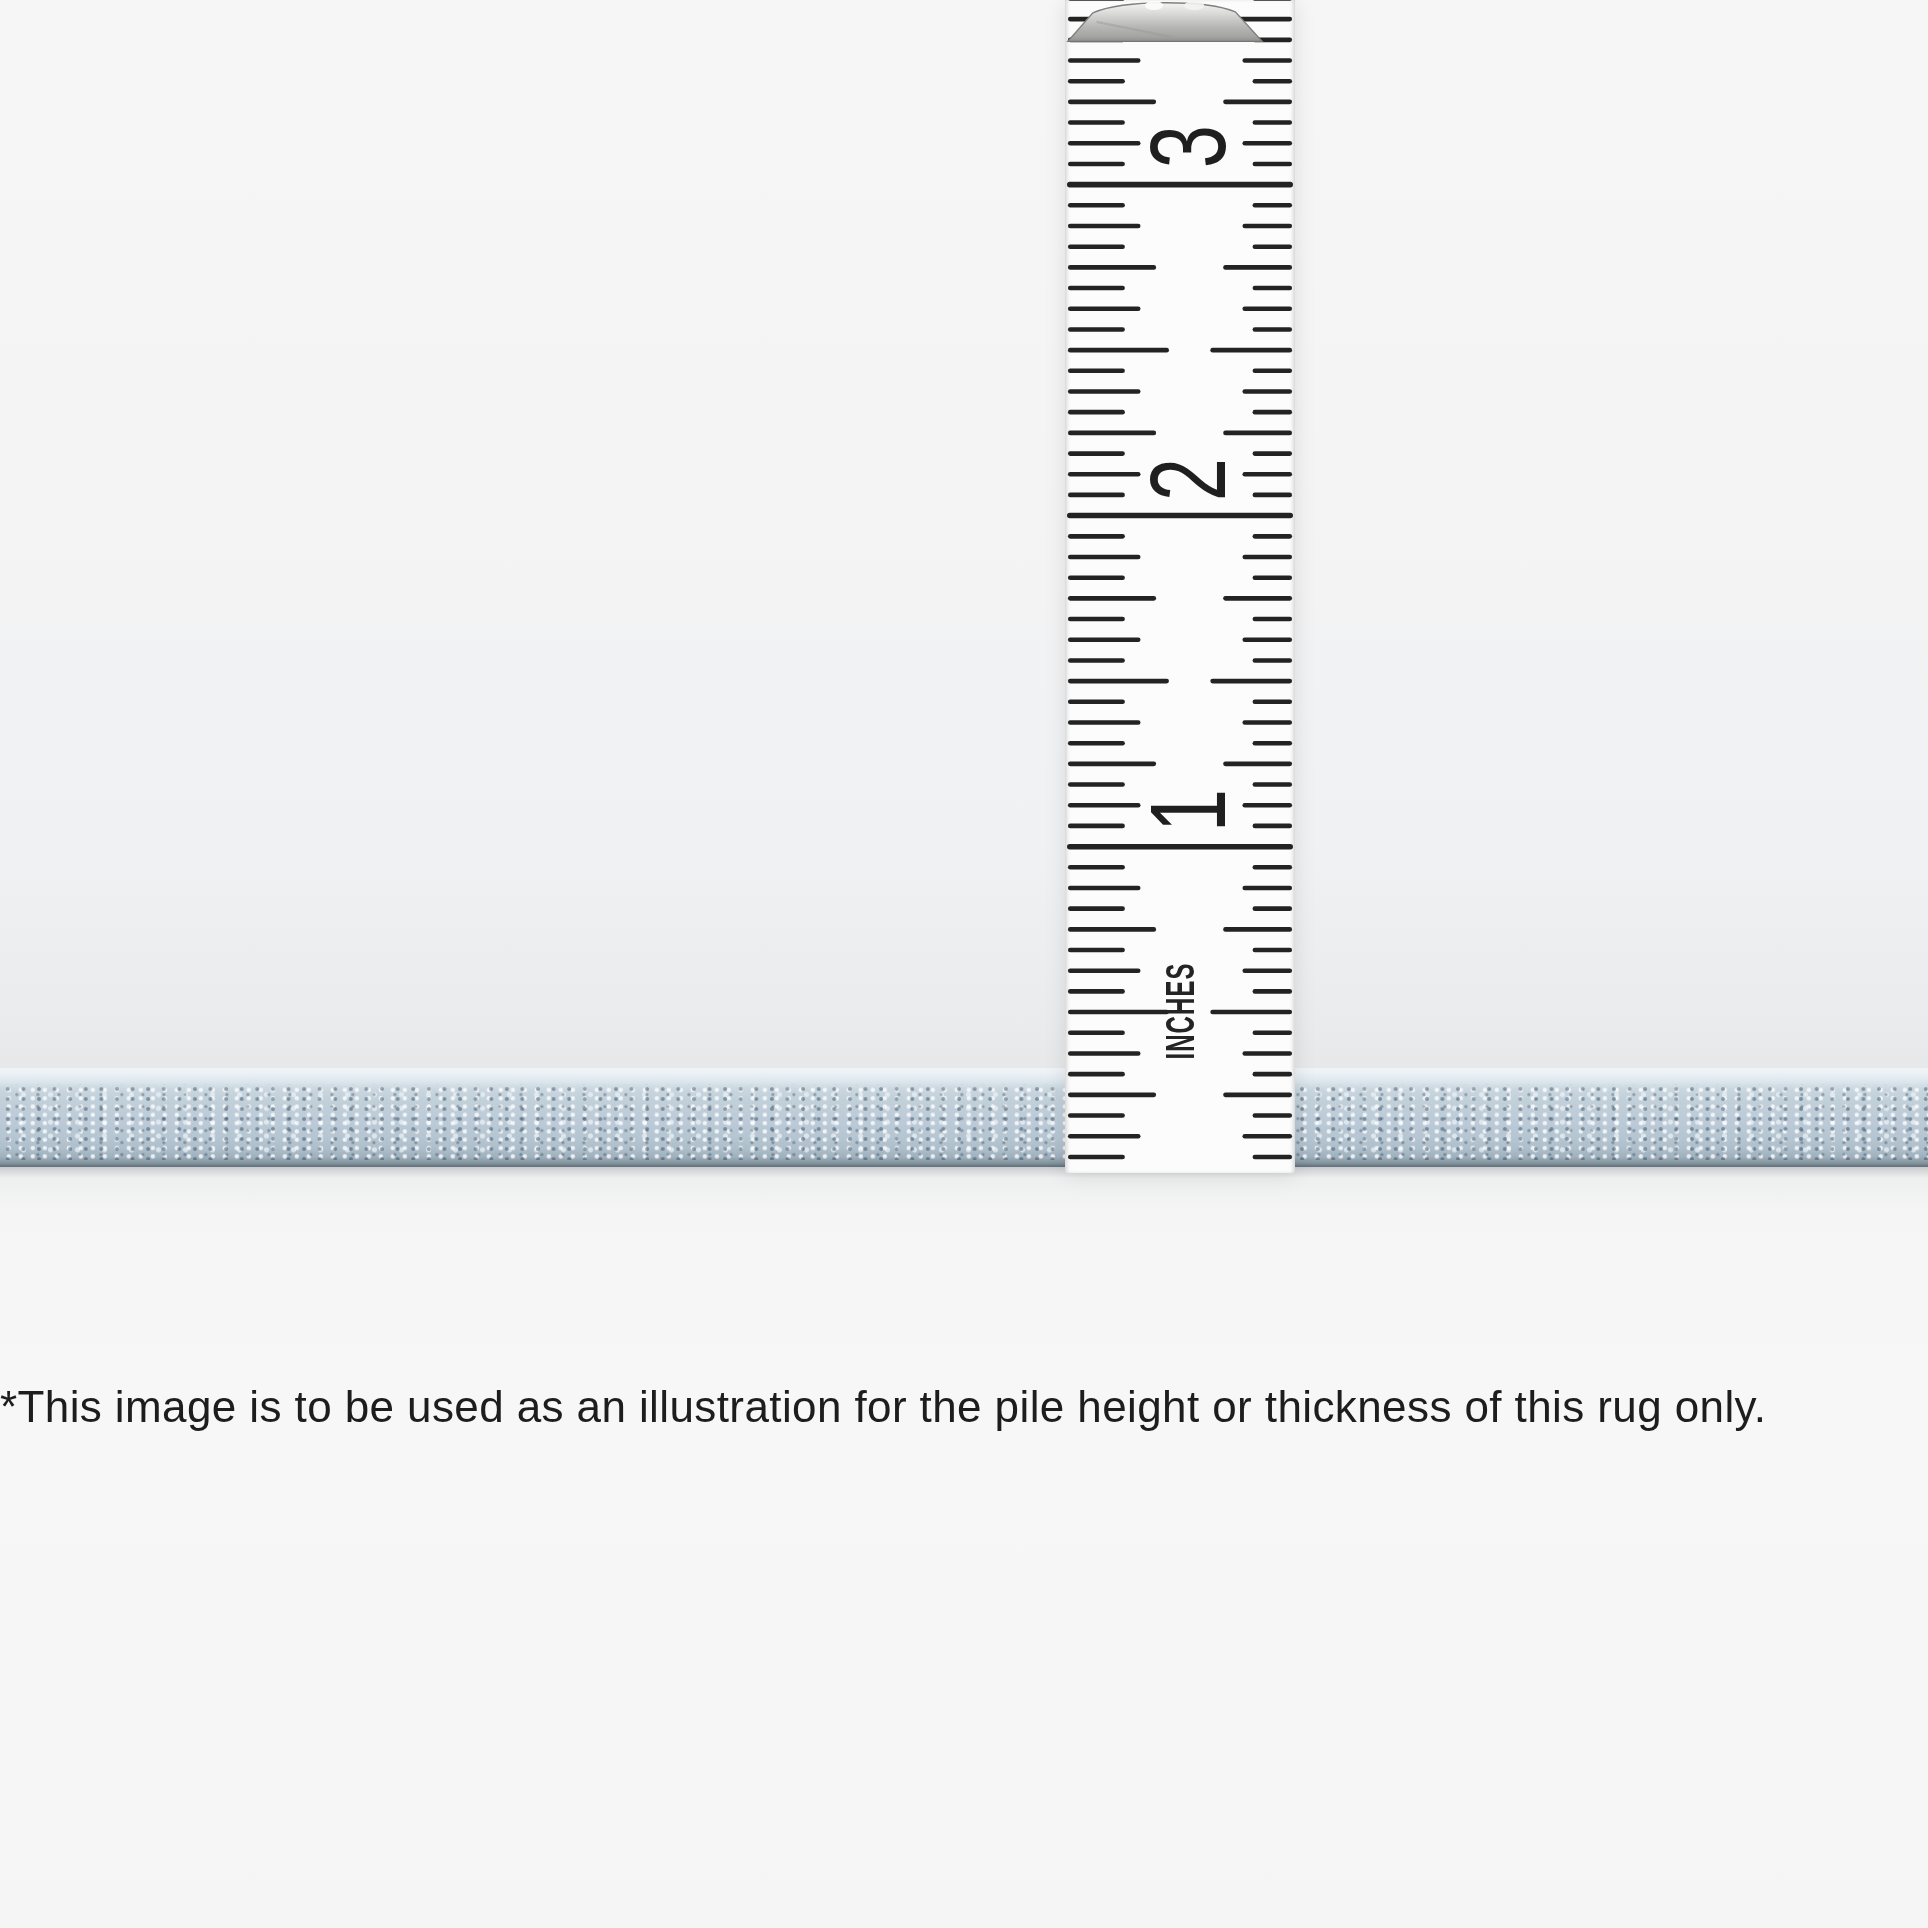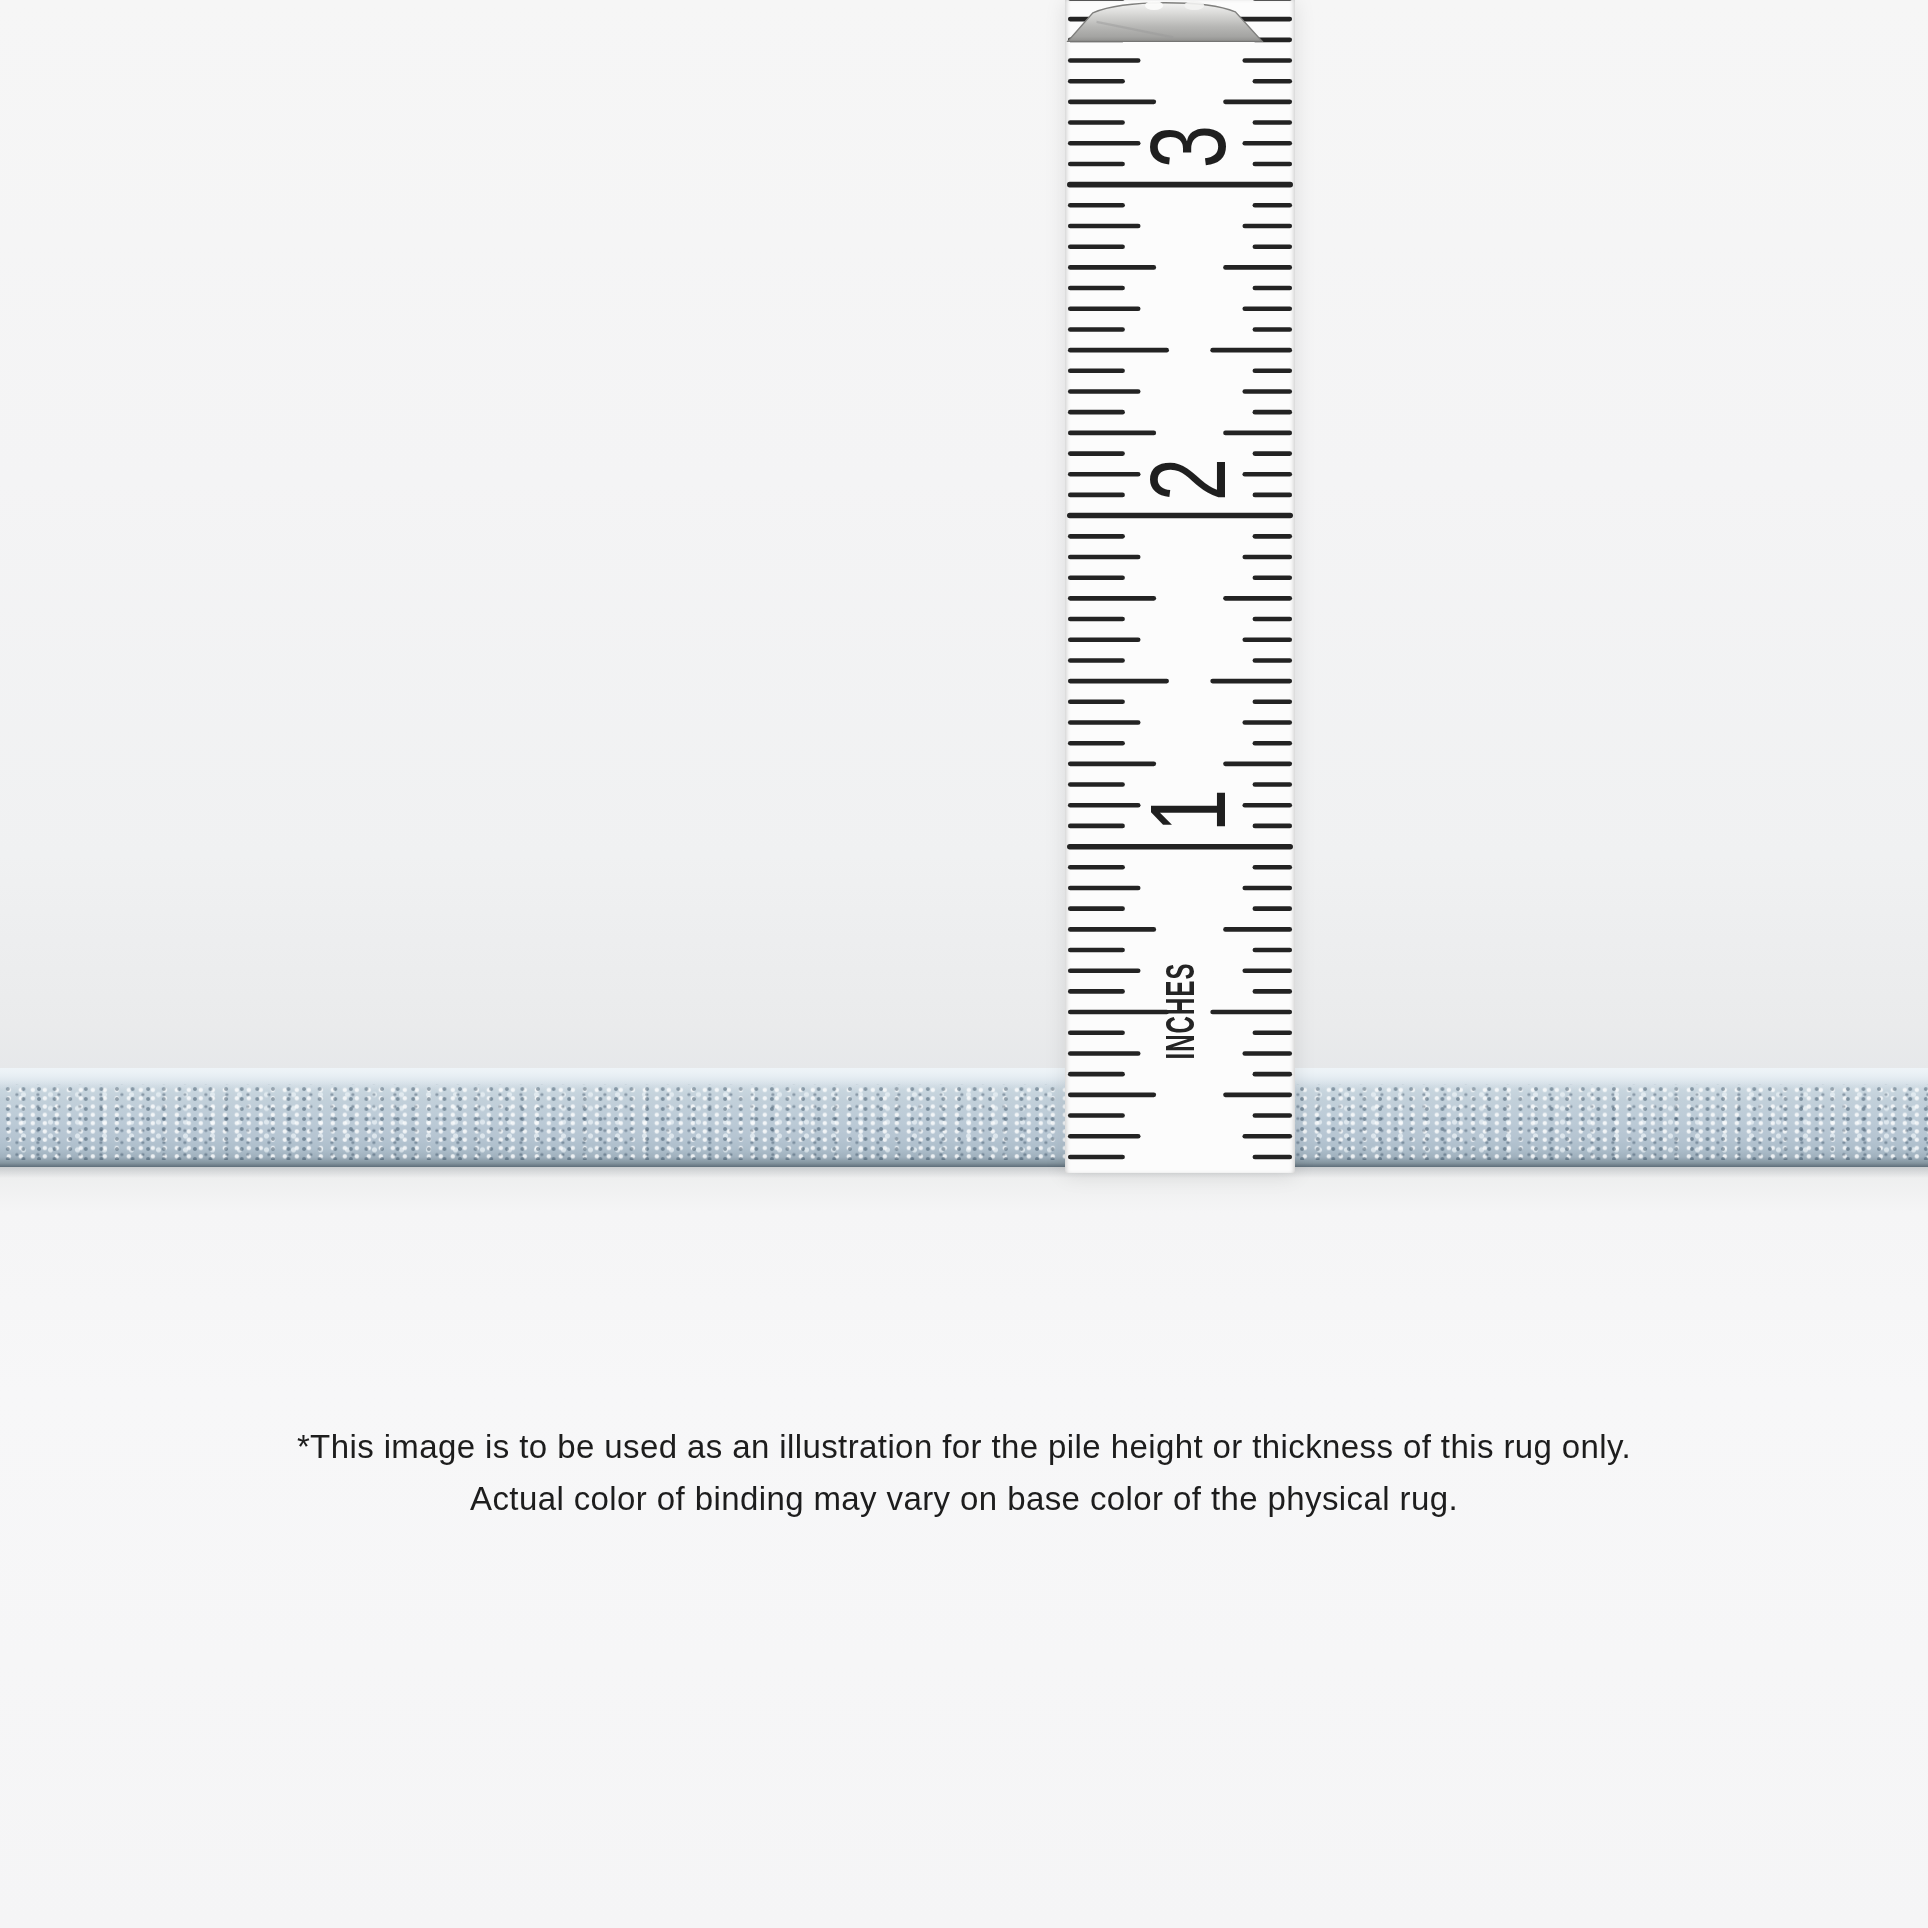--- a/index.html
+++ b/index.html
@@ -41,22 +41,22 @@
   .num{position:absolute;left:58px;width:129px;height:129px;line-height:129px;
        text-align:center;font-size:108px;font-weight:400;color:#1f1f1f;
        transform:rotate(-90deg) scaleX(.72);}
   .num-3{top:82px}.num-2{top:415px}.num-1{top:746px}
   .unit-label{position:absolute;left:10px;top:991px;width:209px;height:40px;
        line-height:40px;text-align:center;font-size:40px;font-weight:700;
        letter-spacing:1.8px;color:#242424;transform:rotate(-90deg) scaleX(.60);}
   .metal-clip{position:absolute;left:19px;top:1130px;width:200px;height:42px;}
 
   
-  .caption{position:absolute;left:0;top:1421px;width:100%;text-align:center;
-       color:var(--text,#1d1d1d);font-size:33px;line-height:52px;letter-spacing:0.4px;}
+  .caption{position:absolute;left:0;top:1381px;width:100%;text-align:left;
+       color:var(--text,#1d1d1d);font-size:44px;line-height:52px;letter-spacing:0.4px;}
   .caption p{margin:0;}
 </style>
 </head>
 <body>
 
 <div class="scene">
 
   <div class="wall"></div>
   <div class="floor"></div>
 
@@ -197,17 +197,16 @@
       <path d="M2,46 L30,14 Q56,3 109,3 Q162,3 186,13 L216,46 Z" fill="url(#metalGrad)" stroke="#7f7f7d" stroke-width="1.5"></path>
       <ellipse cx="97" cy="6" rx="10" ry="5" fill="#fbfbfa" opacity="0.95"></ellipse>
       <ellipse cx="141" cy="6" rx="11" ry="5" fill="#f3f3f2" opacity="0.9"></ellipse>
       <path d="M34,24 L118,41" stroke="#9a9a98" stroke-width="2.5" opacity="0.45" fill="none"></path>
       <path d="M2,45.5 L216,45.5" stroke="#6e6e6c" stroke-width="2" opacity="0.6"></path>
     </svg>
   </div>
 
   <div class="caption">
     <p>*This image is to be used as an illustration for the pile height or thickness of this rug only.</p>
-    <p>Actual color of binding may vary on base color of the physical rug.</p>
   </div>
 
 </div>
 
 
 </body></html>

